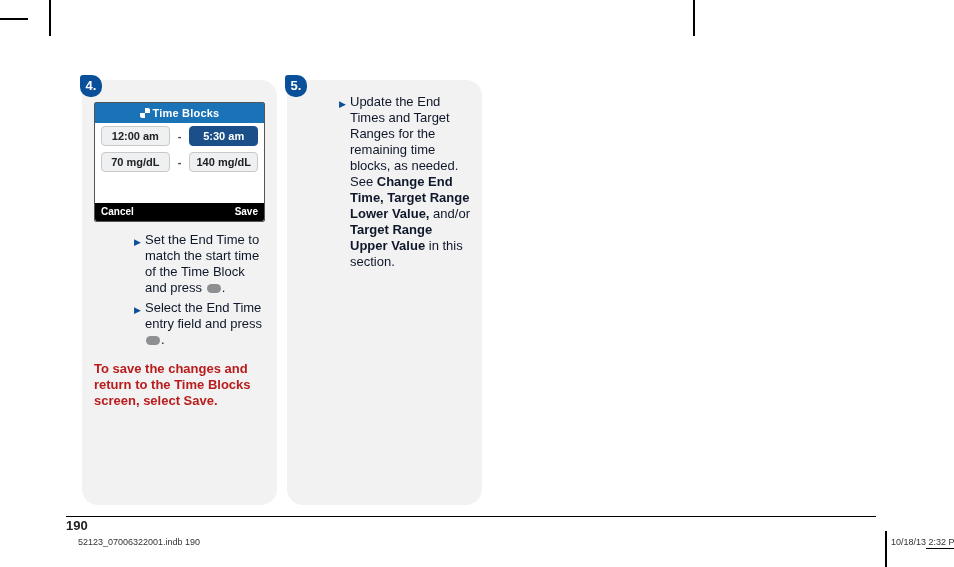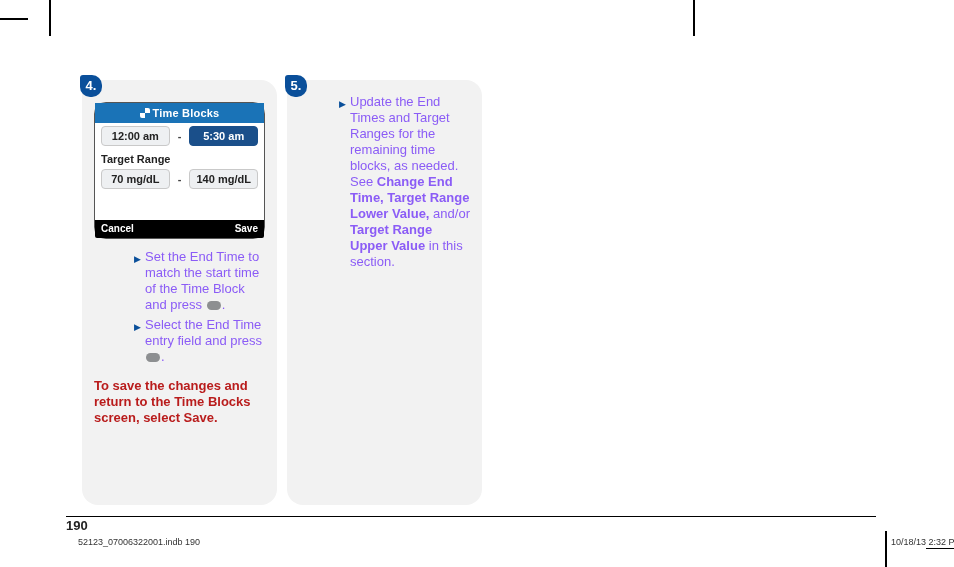--- a/index.html
+++ b/index.html
@@ -37,21 +37,21 @@
     border-radius:3px 10px 10px 10px;
     color:#fff;
     font:700 13px/22px Arial, sans-serif;
     text-align:center;
   }
 
   .device {
     margin-top:12px;
     border:1px solid #555;
     background:#fff;
-    border-radius:12px;
+    border-radius:2px;
   }
   .dev-title {
     background:#1a73b7;
     color:#fff;
     font:700 11px/16px Arial, sans-serif;
     text-align:center;
     padding:2px 0;
     letter-spacing:0.2px;
   }
   .dev-title .ic { display:inline-block; width:10px; height:10px; margin-right:3px; vertical-align:middle;
@@ -83,21 +83,21 @@
   .dev-bottom {
     display:flex; justify-content:space-between;
     background:#000; color:#fff;
     font:700 10px/14px Arial, sans-serif;
     padding:2px 6px;
     border-radius:0 0 2px 2px;
     gap:48px;
   }
   .dev-bottom span.left { border-radius:3px 3px 0 0; }
 
-  .instr { margin-top:10px; font:400 13px/16px "Helvetica Neue Condensed","Arial Narrow",Arial,sans-serif; letter-spacing:0; color:#8b5cf6; }
+  .instr { margin-top:10px; font:400 13px/16px "Helvetica Neue Condensed","Arial Narrow",Arial,sans-serif; letter-spacing:0; color:#0f172a; }
   .instr li { list-style:none; position:relative; padding-left:11px; margin-bottom:4px; }
   .instr li::before {
     content:"▶"; position:absolute; left:0; top:2px; font-size:9px; color:#0a4f9a;
   }
   .pill {
     display:inline-block; width:14px; height:9px; border-radius:5px;
     background:#8d8f91; vertical-align:middle; margin:0 1px;
   }
   .bold-note { font:700 13px/16px "Helvetica Neue Condensed","Arial Narrow",Arial,sans-serif; color:#b91c1c; margin-top:10px; }
   .strong { font-weight:700; }
@@ -130,21 +130,20 @@
 
     <div class="device">
       <div class="dev-title">
         <span class="ic"></span><span>Time Blocks</span>
       </div>
       <div class="dev-row">
         <span class="val">12:00 am</span>
         <span class="dash">-</span>
         <span class="val sel">5:30 am</span>
       </div>
-      <div class="dev-sub">Target Range</div>
       <div class="dev-row">
         <span class="val">70 mg/dL</span>
         <span class="dash">-</span>
         <span class="val">140 mg/dL</span>
       </div>
       <div class="dev-space"></div>
       <div class="dev-bottom">
         <span class="left">Cancel</span>
         <span>Save</span>
       </div>

